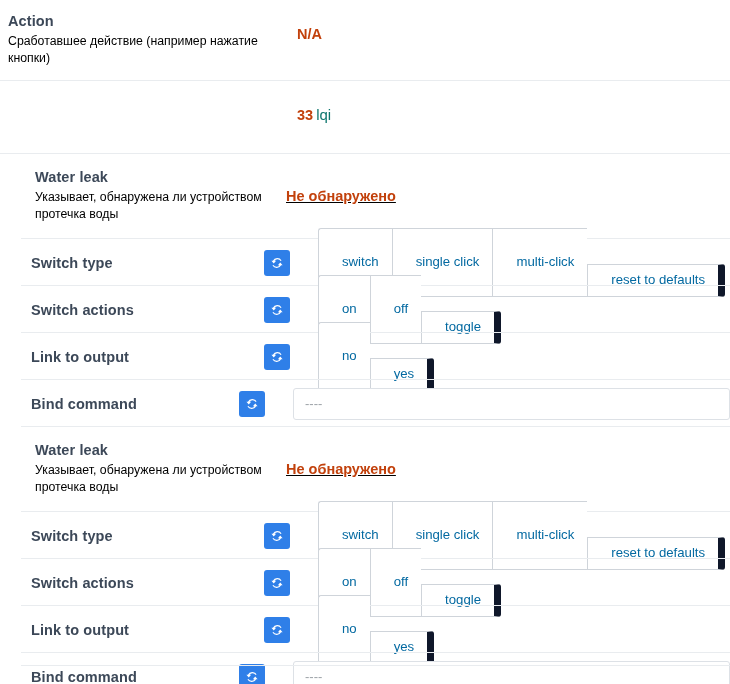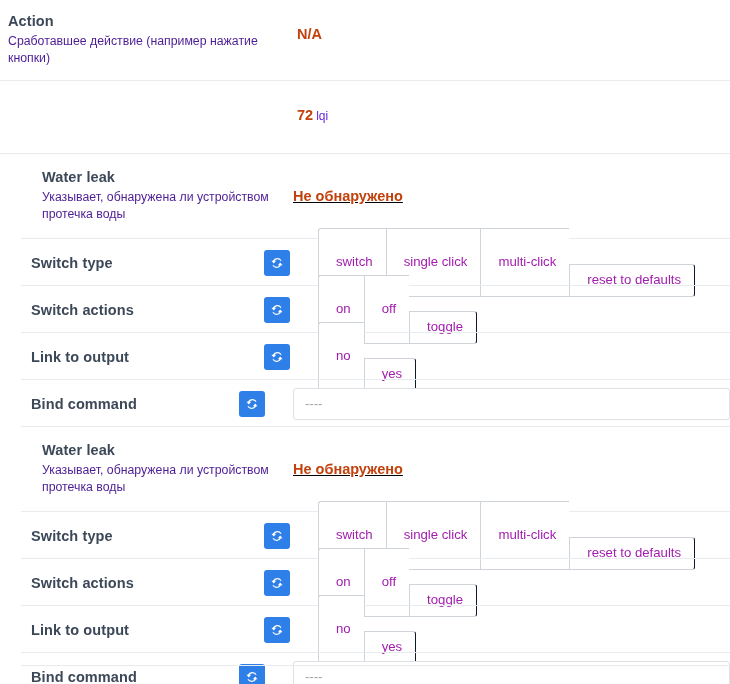--- a/index.html
+++ b/index.html
@@ -44,43 +44,43 @@
   .title {
     font-size: 14.5px;
     font-weight: bold;
     color: #3c4858;
     letter-spacing: 0.1px;
     line-height: 18px;
   }
   .desc {
     margin-top: 3px;
     font-size: 12.3px;
-    color: #4c1d95;
+    color: #000000;
     line-height: 17px;
     max-width: 280px;
   }
   .value-text {
     font-size: 14.5px;
     font-weight: bold;
     color: #c2410c;
   }
   .value-unit {
-    font-size: 12px;
+    font-size: 15px;
     font-weight: normal;
-    color: #6d28d9;
+    color: #0f766e;
     margin-left: 3px;
     margin-top: 36px;
   }
 
   
   .ind-row { padding-left: 0; }
   .ind-row .label-col { width: 264px; padding-left: 31px; }
   .ind-row .ctrl-col  { flex: 1; display: flex; align-items: center; }
 
-  .state-row { padding: 14px 0 16px 11px; }
+  .state-row { padding: 14px 0 16px 4px; }
   .state-row .value-col { flex: 1; padding-top: 19px; padding-left: 18px; text-decoration: underline; }
 
   .ctrl-row { height: 47px; align-items: center; display: flex; }
   .ctrl-row .label-col { padding-top: 0; }
 
   
   .refresh-btn {
     width: 26px;
     height: 26px;
     background: #2f7fe8;
@@ -97,35 +97,35 @@
   .refresh-btn svg { display: block; }
 
   
   .btn-group {
     display: inline-flex;
     margin-left: 28px;
   }
   .btn-group .opt {
     font-family: "Liberation Sans", sans-serif;
     font-size: 13.2px;
-    color: #a21caf;
+    color: #0369a1;
     background: #ffffff;
     border: 1px solid #cfd4da;
     border-right: none;
-    padding: 7px 13px 8px 17px;
+    padding: 7px 13px 8px 23px;
     line-height: 16px;
     cursor: pointer;
     white-space: nowrap;
   }
   .btn-group .opt:first-child {
     border-top-left-radius: 3px;
     border-bottom-left-radius: 3px;
   }
   .btn-group .opt:last-child {
-    border-right: 1px solid #0f172a;
+    border-right: 7px solid #0f172a;
     border-top-right-radius: 3px;
     border-bottom-right-radius: 3px;
     margin-top: 36px;
   }
 
   
   .bind-input {
     margin-left: 28px;
     height: 32px;
     width: 437px;
@@ -161,21 +161,21 @@
     </div>
     <div class="value-col">
       <span class="value-text">N/A</span><span class="value-unit"></span>
     </div>
   </div>
 
   <div class="row top-row row-divider-full">
     <div class="label-col">
     </div>
     <div class="value-col">
-      <span class="value-text">72</span><span class="value-unit">lqi</span>
+      <span class="value-text">33</span><span class="value-unit">lqi</span>
     </div>
   </div>
 
   <div class="row ind-row state-row row-divider-indent">
     <div class="label-col">
       <div class="title">Water leak</div>
       <div class="desc">Указывает, обнаружена ли устройством протечка воды</div>
     </div>
     <div class="value-col">
       <span class="value-text">Не обнаружено</span>

